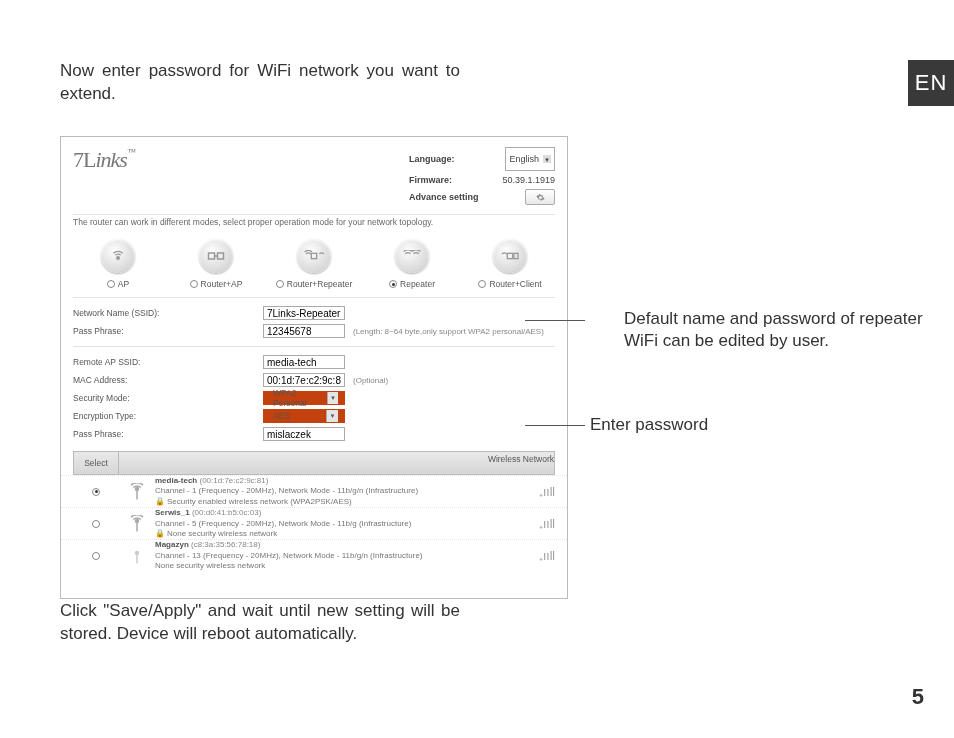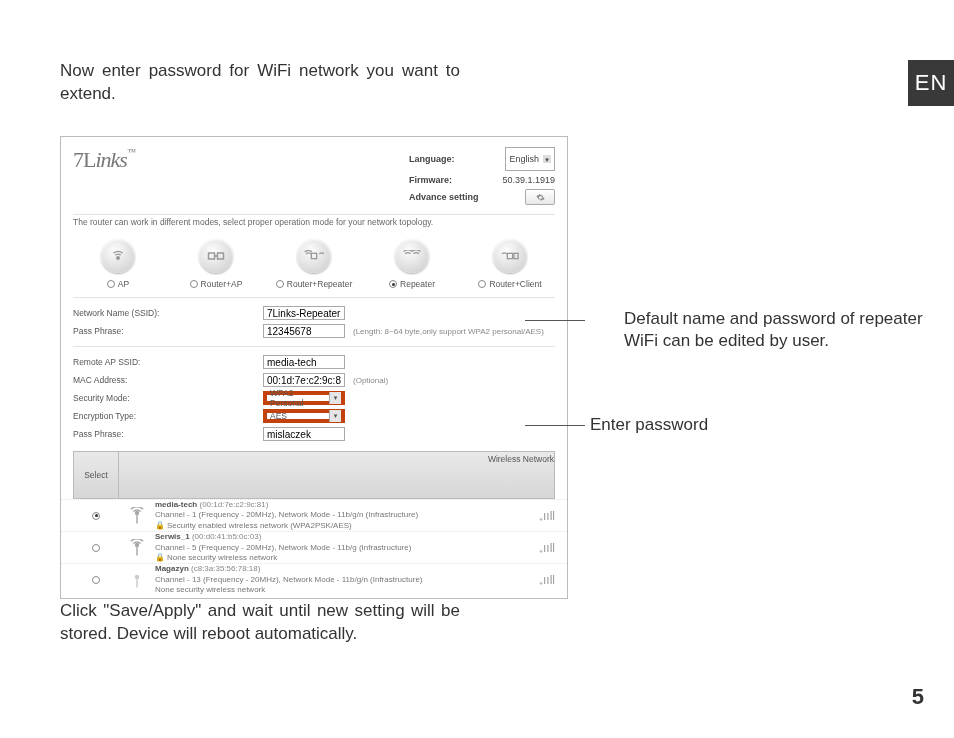--- a/index.html
+++ b/index.html
@@ -169,38 +169,38 @@
   .tinput {
     height: 14px;
     border: 1px solid #aaa;
     background: #fff;
     font-size: 10px;
     padding: 0 3px;
     width: 82px;
   }
   .hint { margin-left: 8px; font-size: 8px; color: #888; }
   .select-box {
-    display: inline-flex; align-items: center; border: 4px solid #c2410c; height:14px;
+    display: inline-flex; align-items: center; border: 7px solid #c2410c; height:14px;
     font-size: 8.5px; padding-left:3px; width: 82px; justify-content: space-between; background:#fff;
   }
   .select-box .arrow {
     width: 12px; height: 12px; background: #e5e5e5; border-left:1px solid #aaa;
     display:flex;align-items:center;justify-content:center;font-size:7px;
   }
   .wl-header {
     margin: 8px 12px 0 12px;
     display: flex;
     font-size: 8.5px;
   }
   .wl-header .sel {
     width: 46px;
     text-align: center;
     background: linear-gradient(#e9e9e9,#d6d6d6);
     border: 1px solid #bbb;
-    padding: 18px 0;
+    padding: 6px 0;
   }
   .wl-header .rest {
     flex: 1;
     text-align: right;
     background: linear-gradient(#e9e9e9,#d6d6d6);
     border: 1px solid #bbb;
     border-left: none;
     padding: 2px 0;
   }
   .wl-row {

